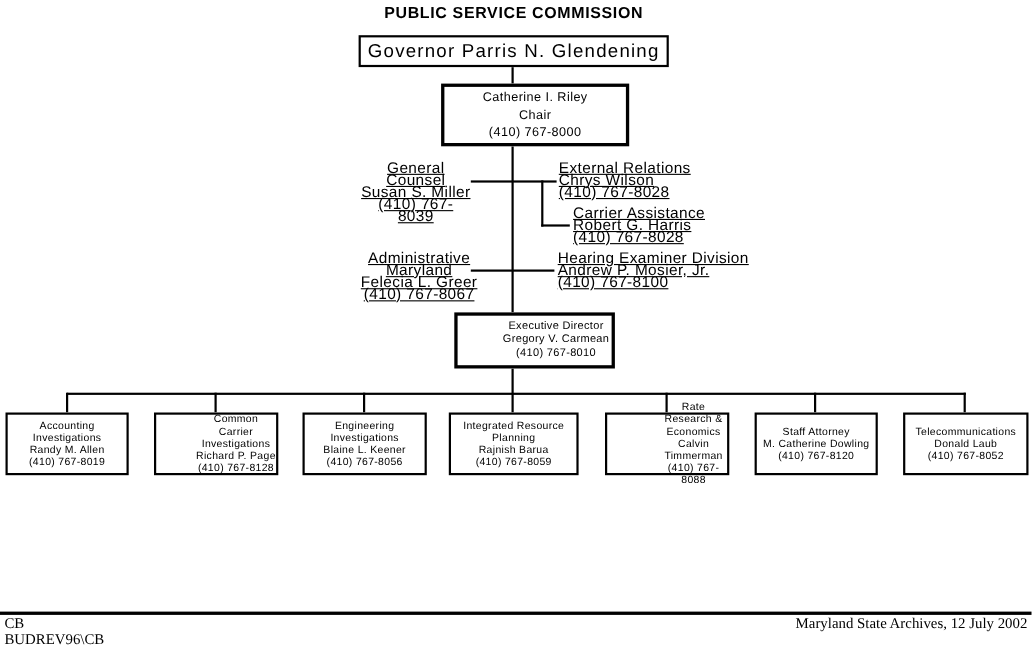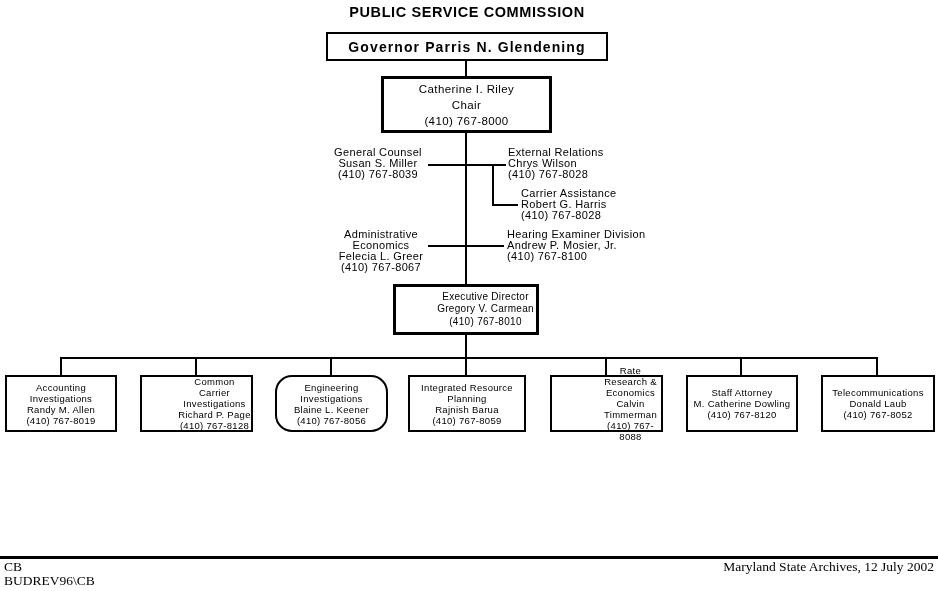--- a/index.html
+++ b/index.html
@@ -6,39 +6,39 @@
   .canvas {
     position:relative; width:938px; height:591px; background:#ffffff;
     font-family:"Liberation Sans", sans-serif; color:#000; overflow:hidden;
   }
   .line { position:absolute; background:#000000; }
   .box {
     position:absolute; box-sizing:border-box; background:#ffffff;
     border:2px solid #000; display:flex; flex-direction:column;
     align-items:center; justify-content:center; text-align:center;
   }
-  .box.thick { border-width:3px; }
+  .box.thick { border-width:3px;margin-left:20px; }
   .title {
     position:absolute; top:4px; left:0; width:934px; text-align:center;
     font-size:14.5px; font-weight:bold; letter-spacing:0.6px;
   }
   .governor-box {
     left:326px; top:32px; width:282px; height:29px;
-    font-size:14px; letter-spacing:1.1px;font-weight:bold;
+    font-size:17px; letter-spacing:1.1px;
   }
   .chair-box {
     left:381px; top:76px; width:171px; height:57px;
     font-size:11.5px; line-height:16px; letter-spacing:0.4px;
   }
   .exec-box {
     left:393px; top:284px; width:146px; height:51px;
     font-size:10px; line-height:12.5px; letter-spacing:0.3px;padding-left:39px;
   }
   .sidelabel {
-    position:absolute; font-size:11px; line-height:11px; letter-spacing:0.35px;
+    position:absolute; font-size:14px; line-height:11px; letter-spacing:0.35px;text-decoration:underline;
   }
   .sidelabel.centered { text-align:center; }
   .divbox {
     top:375px; height:57px; font-size:9.5px; line-height:11px; letter-spacing:0.3px;
   }
   .divbox > div { width:100%; }
   .footer-rule { left:0; top:556px; width:938px; height:3px; }
   .footer-text {
     position:absolute; top:560px; font-family:"Liberation Serif", serif;
     font-size:13.5px; line-height:14px;
@@ -90,21 +90,21 @@
     <div>(410) 767-8028</div>
   </div>
 
   <div class="sidelabel" style="left:521px; top:188px;">
     <div>Carrier Assistance</div>
     <div>Robert G. Harris</div>
     <div>(410) 767-8028</div>
   </div>
 
   <div class="sidelabel centered" style="left:324px; top:229px; width:114px;">
-    <div>Administrative Economics</div>
+    <div>Administrative Maryland</div>
     <div>Felecia L. Greer</div>
     <div>(410) 767-8067</div>
   </div>
 
   <div class="sidelabel" style="left:507px; top:229px;">
     <div>Hearing Examiner Division</div>
     <div>Andrew P. Mosier, Jr.</div>
     <div>(410) 767-8100</div>
   </div>
 
@@ -121,21 +121,21 @@
     <div>(410) 767-8019</div>
   </div>
 
   <div class="box divbox" style="left:140px; width:113px;padding-left:36px;">
     <div>Common Carrier</div>
     <div>Investigations</div>
     <div>Richard P. Page</div>
     <div>(410) 767-8128</div>
   </div>
 
-  <div class="box divbox" style="left:275px; width:113px;border-radius:17px;">
+  <div class="box divbox" style="left:275px; width:113px;">
     <div>Engineering</div>
     <div>Investigations</div>
     <div>Blaine L. Keener</div>
     <div>(410) 767-8056</div>
   </div>
 
   <div class="box divbox" style="left:408px; width:118px;">
     <div>Integrated Resource</div>
     <div>Planning</div>
     <div>Rajnish Barua</div>

